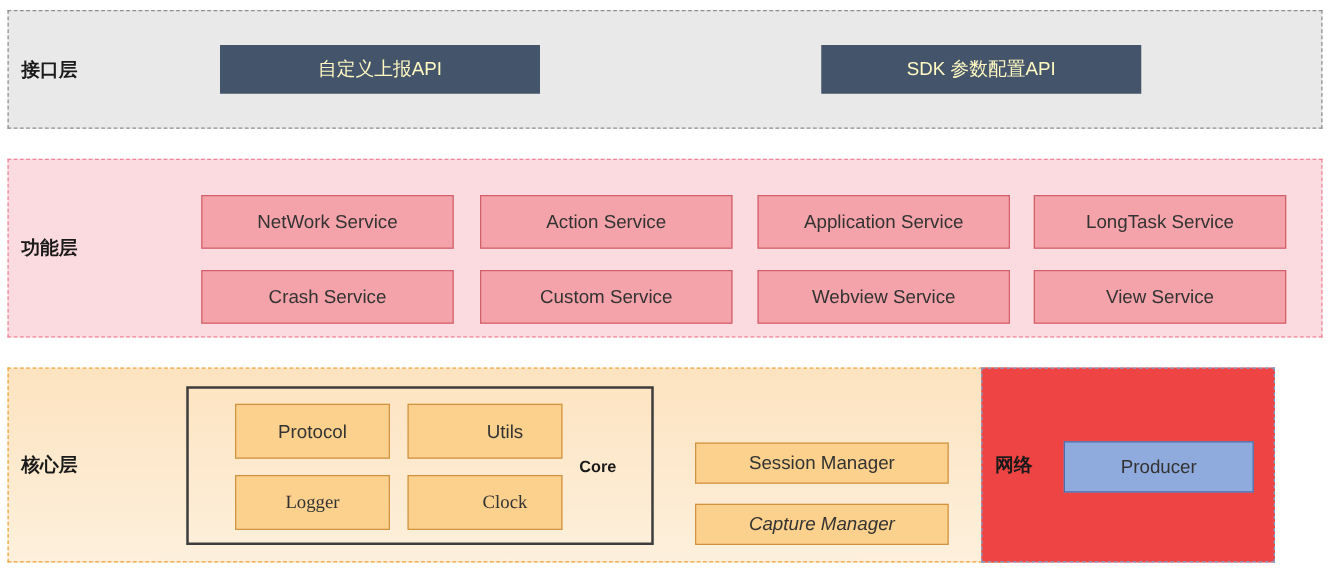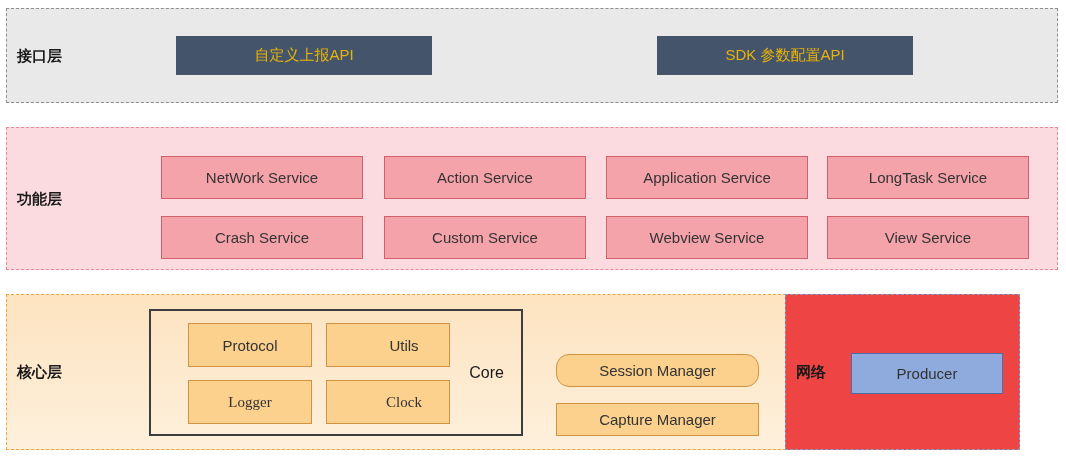--- a/index.html
+++ b/index.html
@@ -19,21 +19,21 @@
     display: flex; align-items: center; justify-content: center;
     font-size: 15px; text-align: center; white-space: nowrap;
   }
 
   
   #interface-layer {
     left: 6px; top: 8px; width: 1052px; height: 95px;
     background: #e9e9e9; border: 1px dashed #8f8f8f;
   }
   .api-box {
-    background: #44546a; color: #eab308;
+    background: #44546a; color: #fef9c3;
     width: 256px; height: 39px; top: 27px;
   }
   .api-box.first  { left: 169px; }
   .api-box.second { left: 650px; }
 
   
   #function-layer {
     left: 6px; top: 127px; width: 1052px; height: 143px;
     background: #fbdbe0; border: 1px dashed #ee8699;
   }
@@ -53,38 +53,38 @@
     left: 6px; top: 294px; width: 800px; height: 156px;
     background: linear-gradient(#fde3c0, #fdf0dc);
     border: 1px dashed #f0a43c;
   }
   .core-box {
     position: absolute; box-sizing: border-box;
     left: 142px; top: 14px; width: 374px; height: 127px;
     border: 2px solid #3d3d3d; background: transparent;
   }
   .core-title {
-    position: absolute; right: 17px; top: 50%; transform: translateY(-50%);
-    font-weight: normal; font-size: 16px; color: #1a1a1a;
+    position: absolute; right: 28px; top: 50%; transform: translateY(-50%);
+    font-weight: bold; font-size: 13px; color: #1a1a1a;
   }
   .mod-box {
     background: #fcd08d; border: 1px solid #cf9342;
     width: 124px; height: 44px; margin-left: 20px;
   }
   .mrow1 { top: 12px; }
   .mrow2 { top: 69px; font-family: Liberation Serif, serif; }
   .mcol1 { left: 17px; }
   .mcol2 { left: 155px; padding-left: 32px; }
   .mgr-box {
     background: #fcd08d; border: 1px solid #cf9342;
     left: 549px; width: 203px; height: 33px;
   }
   .mgr1 { top: 11px; }
-  .mgr2 { top: 59px; border-radius: 13px; }
-  .mgr3 { top: 108px; }
+  .mgr2 { top: 59px; }
+  .mgr3 { top: 108px; font-style: italic; }
 
   
   #network-layer {
     left: 785px; top: 294px; width: 235px; height: 156px;
     background: #ef4444; border: 1px dashed #7da2cc;
   }
   .producer-box {
     background: #8faadc; border: 1px solid #4d6da8;
     left: 65px; top: 58px; width: 152px; height: 41px;
   }

